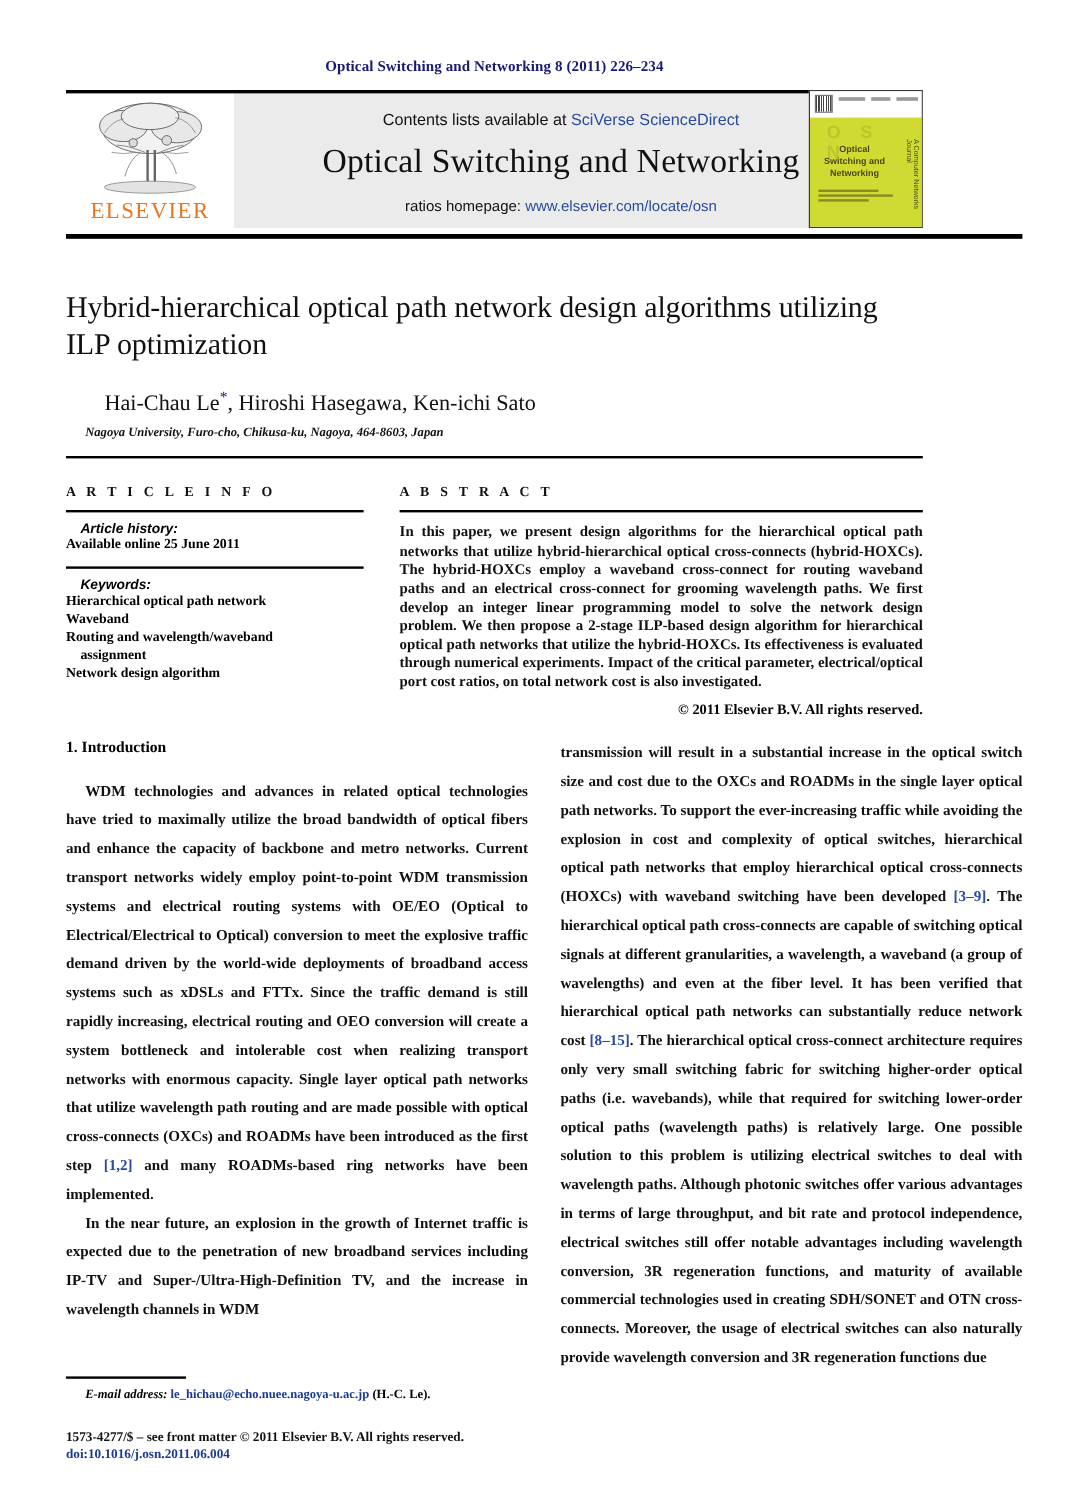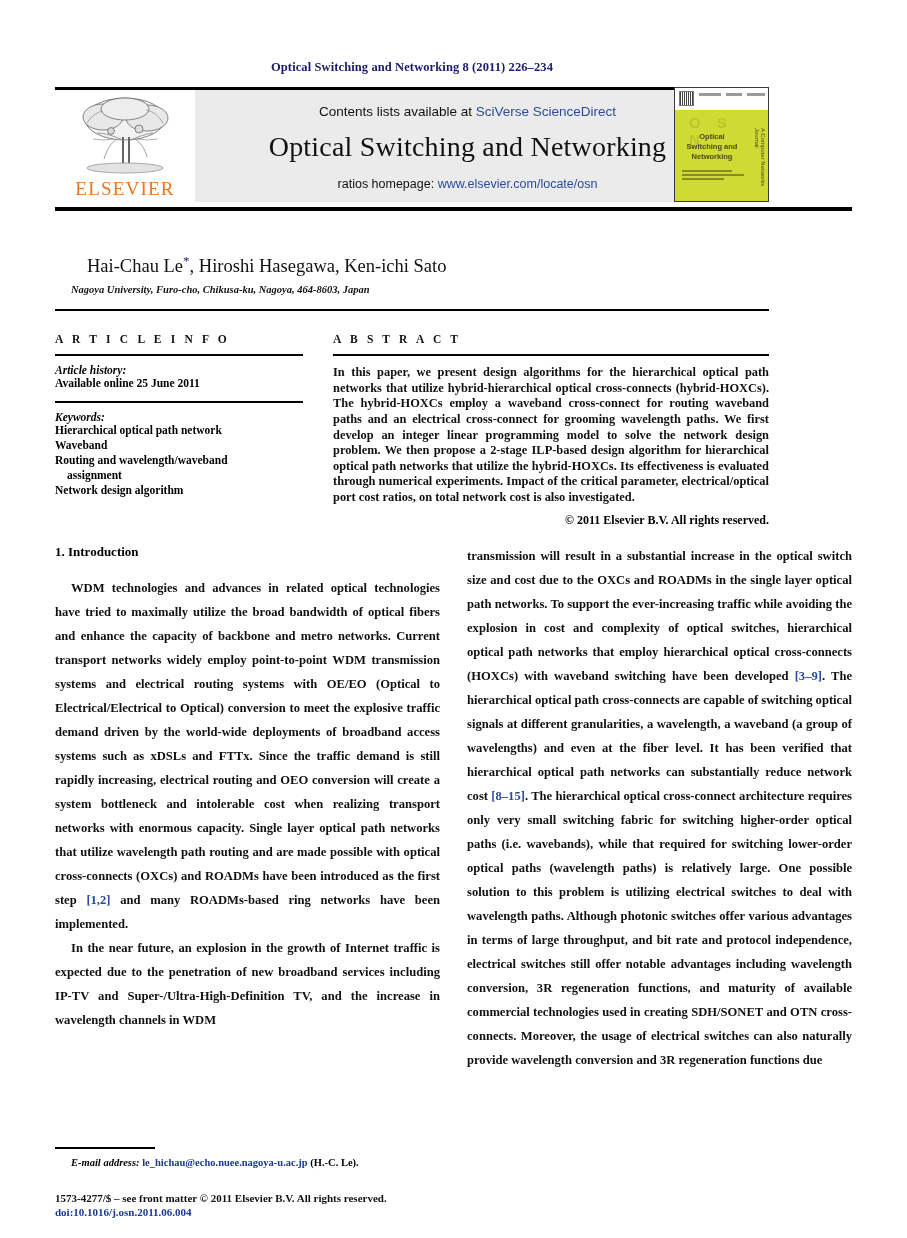--- a/index.html
+++ b/index.html
@@ -13,21 +13,21 @@
     font-family: "Liberation Serif", serif;
     color: #000000;
     position: relative;
     overflow: hidden;
   }
   .page {
     position: relative;
     width: 824px;
     height: 1238px;
     box-sizing: border-box;
-    padding: 12px 55px;
+    padding: 0 55px;
   }
 
   
   .running-head {
     text-align: center;
     font-family: "Liberation Serif", serif;
     font-weight: bold;
     font-size: 12.5px;
     color: #1a1a6e;
     padding-top: 48px;
@@ -262,25 +262,26 @@
     height: 2px;
     background: #000;
     margin-top: 9px;
   }
   .rule-sec-thin {
     height: 2px;
     background: #000;
     margin: 10px 0 8px 0;
   }
   .hist-label, .kw-label {
-    font-family: Liberation Serif, serif;
+    font-family: Liberation Sans, sans-serif;
     font-style: italic;
     font-weight: bold;
     font-size: 11.5px;
     margin-top: 8px;
+    margin-left: 12px;
   }
   .hist-line, .kw-line {
     font-family: "Liberation Serif", serif;
     font-size: 11.5px;
     line-height: 15px;
     font-weight: bold;
   }
   .kw-line.indent { padding-left: 12px; }
   .abstract-body {
     font-family: "Liberation Serif", serif;
@@ -437,20 +438,21 @@
             <i style="width:60%"></i>
         </div>
         <div class="cover-side">A Computer Networks Journal</div>
       </div>
     </div>
 
     <div class="rule-thick-bottom"></div>
   </div>
 
   <div class="title-block">
+    <h1 class="paper-title">Hybrid-hierarchical optical path network design algorithms utilizing ILP optimization</h1>
     <div class="authors">
       <span>Hai-Chau Le<sup>*</sup>, Hiroshi Hasegawa, Ken-ichi Sato</span>
     </div>
     <div class="affiliation">Nagoya University, Furo-cho, Chikusa-ku, Nagoya, 464-8603, Japan</div>
     <div class="rule-title"></div>
   </div>
 
   <div class="info-abstract">
     <div class="col-info">
       <div class="sec-head">A R T I C L E   I N F O</div>

